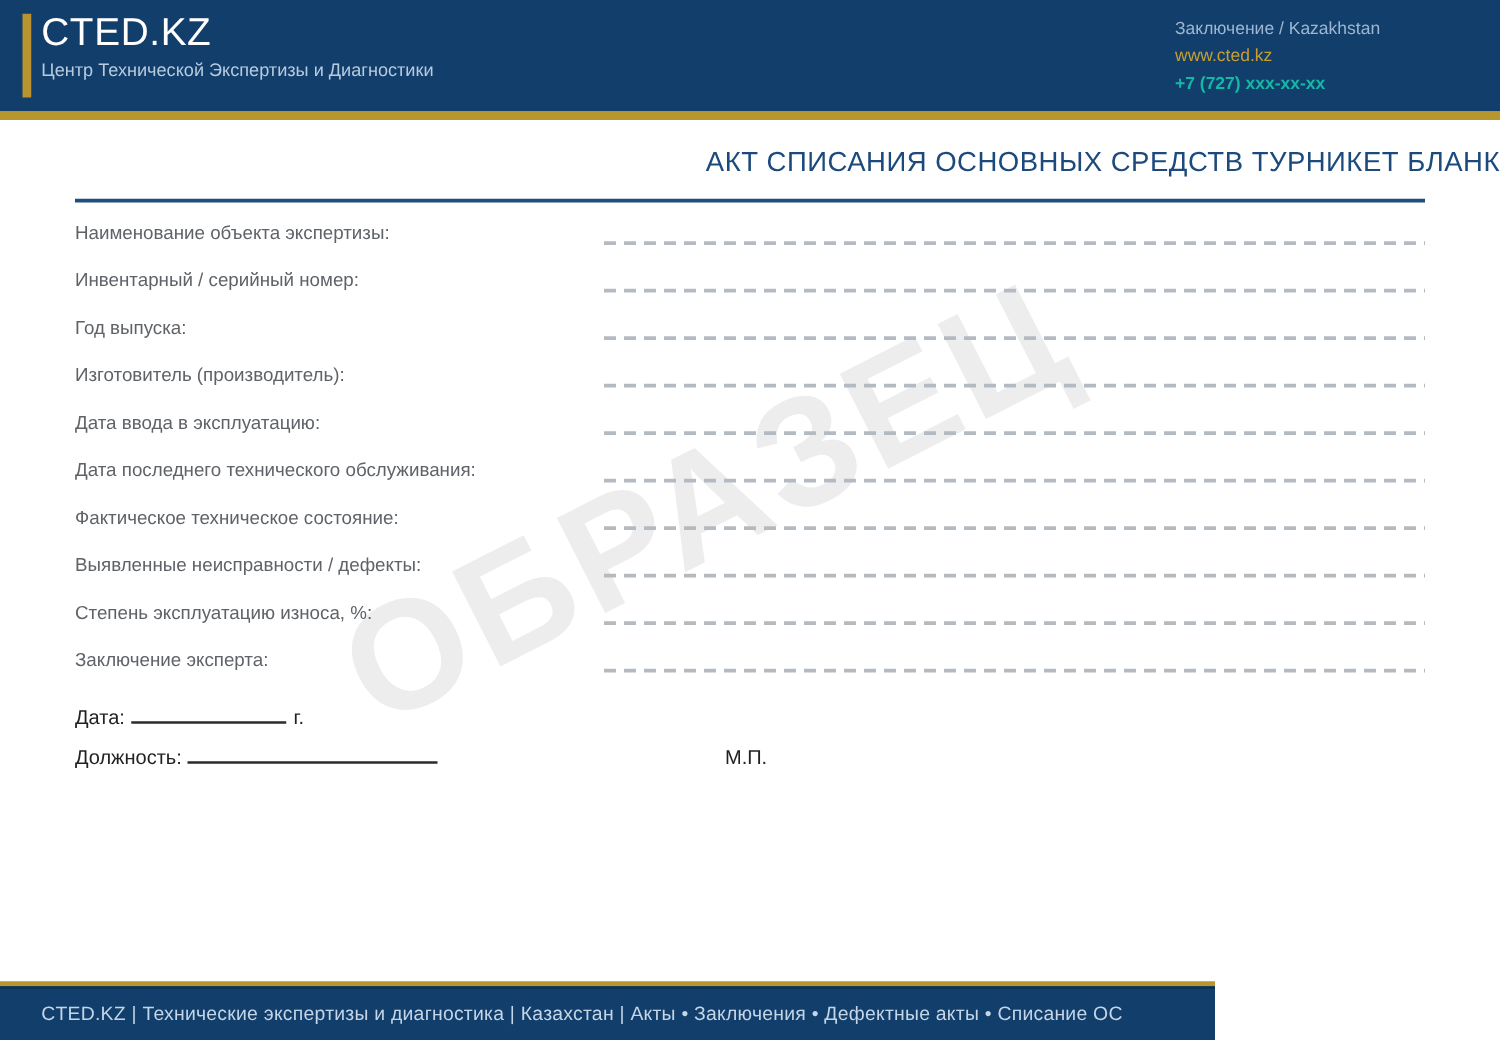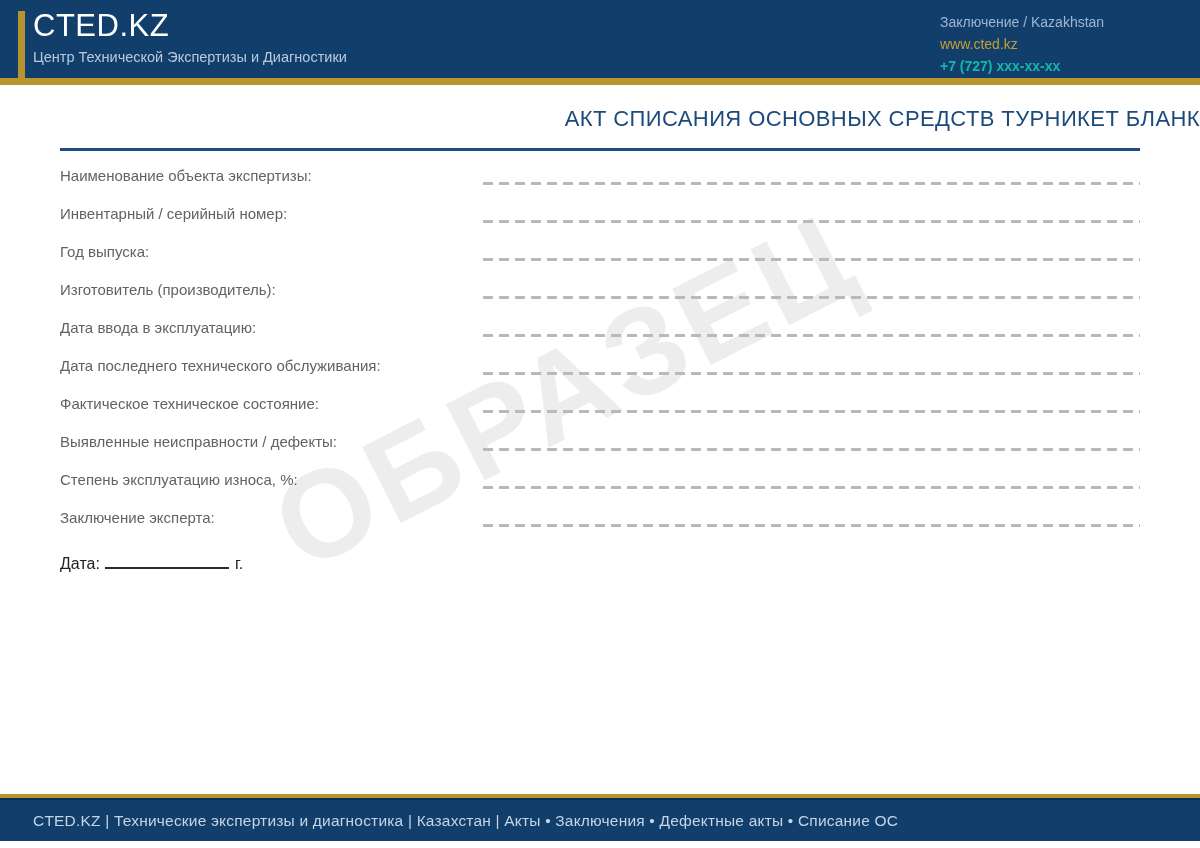--- a/index.html
+++ b/index.html
@@ -7,21 +7,21 @@
   body {
     font-family: "Liberation Sans", sans-serif;
     background: #ffffff;
     position: relative;
     overflow: hidden;
   }
 
   
   .header {
     position: relative;
-    height: 78px;
+    height: 89px;
     background: #123e6b;
     padding-left: 28px;
   }
   .gold-accent-bar {
     position: absolute;
     left: 18px; top: 11px;
     width: 7px; height: 67px;
     background: #b8932f;
   }
   .logo-block { position: absolute; left: 33px; top: 8px; }
@@ -111,21 +111,21 @@
     border-bottom: 2px solid #2b2b2b;
     height: 13px;
     margin-left: 5px;
     vertical-align: baseline;
   }
   .sig-line.expert { width: 214px; }
   .sig-line.position { width: 200px; }
   .sig-line.date { width: 124px; margin-right: 6px; }
 
   
-  .footer { position: absolute; left: 0; bottom: 7px; width: 1200px; }
+  .footer { position: absolute; left: 0; bottom: 16px; width: 972px; }
   .footer-gold { height: 4px; background: #b8962e; }
   .footer-bar {
     height: 43px;
     background: #123e6b;
     border-top: 2px solid #0d2f52;
     display: flex;
     align-items: center;
     padding-left: 33px;
     font-size: 15.5px;
     color: #c3d5e7;
@@ -197,20 +197,28 @@
       <span class="field-input-line"></span>
     </div>
   </div>
 
   <div class="signature-section">
     <div class="sig-row">
       <div class="sig-right">
         <span>Дата:</span><span class="sig-line date"></span><span>г.</span>
       </div>
     </div>
+    <div class="sig-row">
+      <div class="sig-left">
+        <span>Должность:</span><span class="sig-line position"></span>
+      </div>
+      <div class="sig-right">
+        <span>М.П.</span>
+      </div>
+    </div>
   </div>
 </div>
 
 <div class="footer">
   <div class="footer-gold"></div>
   <div class="footer-bar">
     <span>CTED.KZ  |  Технические экспертизы и диагностика  |  Казахстан  |  Акты • Заключения • Дефектные акты • Списание ОС</span>
   </div>
 </div>
 

